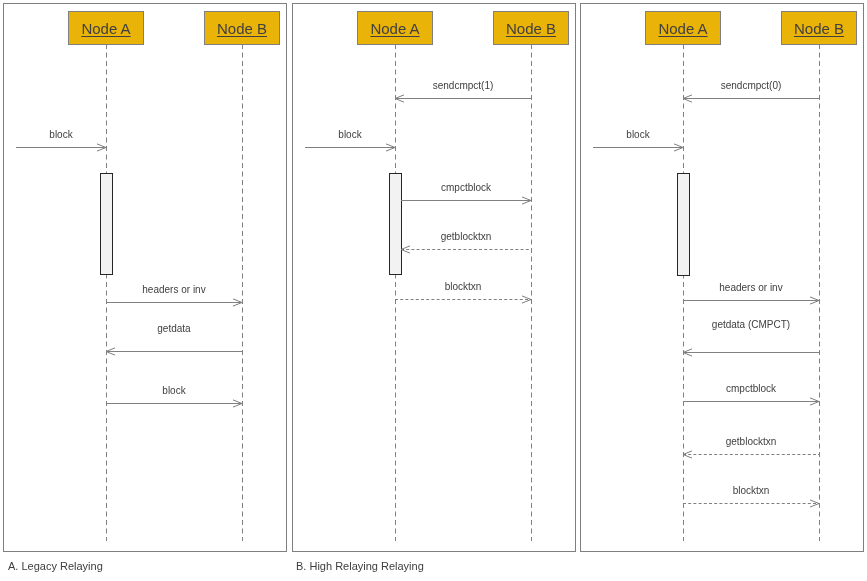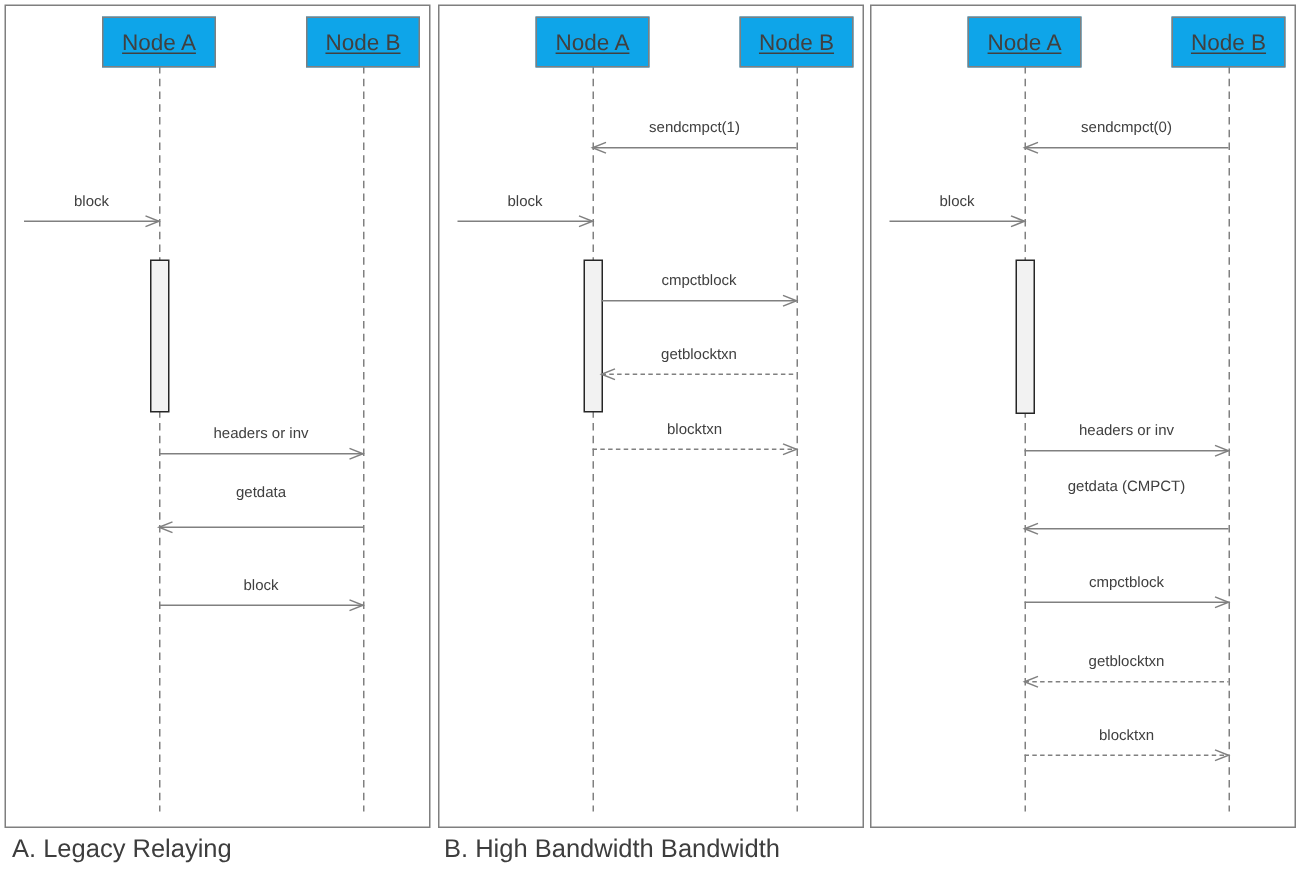--- a/index.html
+++ b/index.html
@@ -9,37 +9,37 @@
     position: relative; overflow: hidden;
   }
   .stage { position: absolute; left: 0; top: 0; width: 867px; height: 581px; }
   .panel {
     position: absolute; top: 3px; width: 282px; height: 547px;
     border: 1px solid #7f7f7f; background: #ffffff;
   }
   .panel svg { position: absolute; left: 0; top: 0; }
   .node-box {
     position: absolute; top: 7px; width: 74px; height: 32px;
-    border: 1px solid #7f7f7f; background: #0ea5e9;
+    border: 1px solid #7f7f7f; background: #eab308;
     display: flex; align-items: center; justify-content: center;
   }
   .node-box span {
     font-size: 15px; color: #404040; text-decoration: underline;
     text-underline-offset: 2px;
   }
   .node-a { left: 64px; }
   .node-b { left: 200px; }
   .msg-label {
     position: absolute; white-space: nowrap;
     font-size: 10px; line-height: 16px; color: #404040;
     transform: translateX(-50%);
   }
   .caption {
     position: absolute; top: 557px; white-space: nowrap;
-    font-size: 17px; line-height: 18px; color: #3d3d3d;
+    font-size: 11px; line-height: 18px; color: #3d3d3d;
   }
 </style>
 </head>
 <body>
 
 <div class="stage">
 
   <div class="panel" id="panel-0" style="left:3px">
     <svg width="282" height="547">
         <line x1="102.5" y1="40" x2="102.5" y2="537" stroke="#808080" stroke-width="1" stroke-dasharray="5,3.5"></line>
@@ -124,15 +124,15 @@
   <div class="msg-label" style="left: 170px; top: 74px;">sendcmpct(0)</div>
       <div class="msg-label" style="left: 57px; top: 123px;">block</div>
       <div class="msg-label" style="left: 170px; top: 276px;">headers or inv</div>
       <div class="msg-label" style="left: 170px; top: 313px;">getdata (CMPCT)</div>
       <div class="msg-label" style="left: 170px; top: 377px;">cmpctblock</div>
       <div class="msg-label" style="left: 170px; top: 430px;">getblocktxn</div>
       <div class="msg-label" style="left: 170px; top: 479px;">blocktxn</div>
     </div>
 
   <div class="caption" style="left:8px">A. Legacy Relaying</div>
-  <div class="caption" style="left:296px">B. High Bandwidth Bandwidth</div>
+  <div class="caption" style="left:296px">B. High Relaying Relaying</div>
 
 </div>
 
 </body></html>

